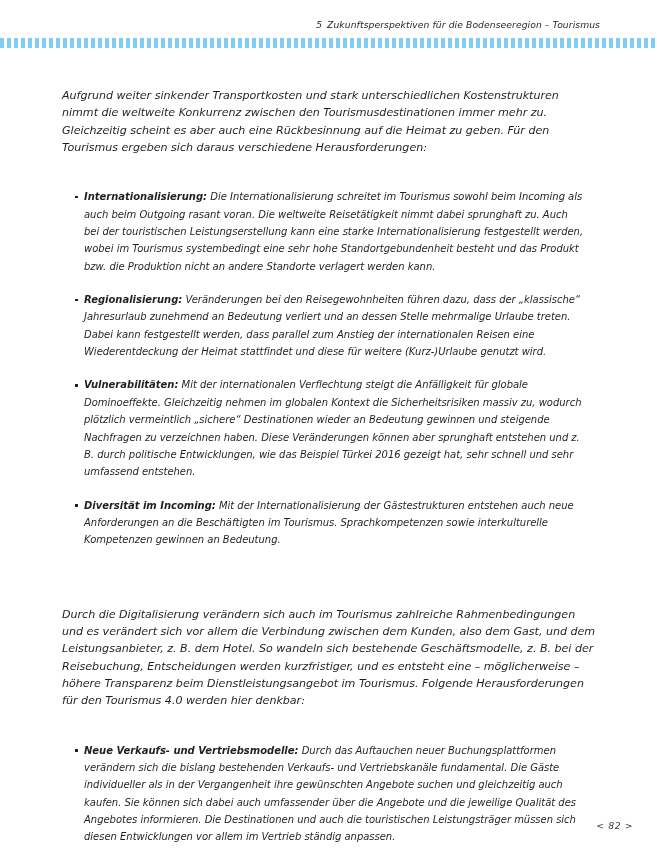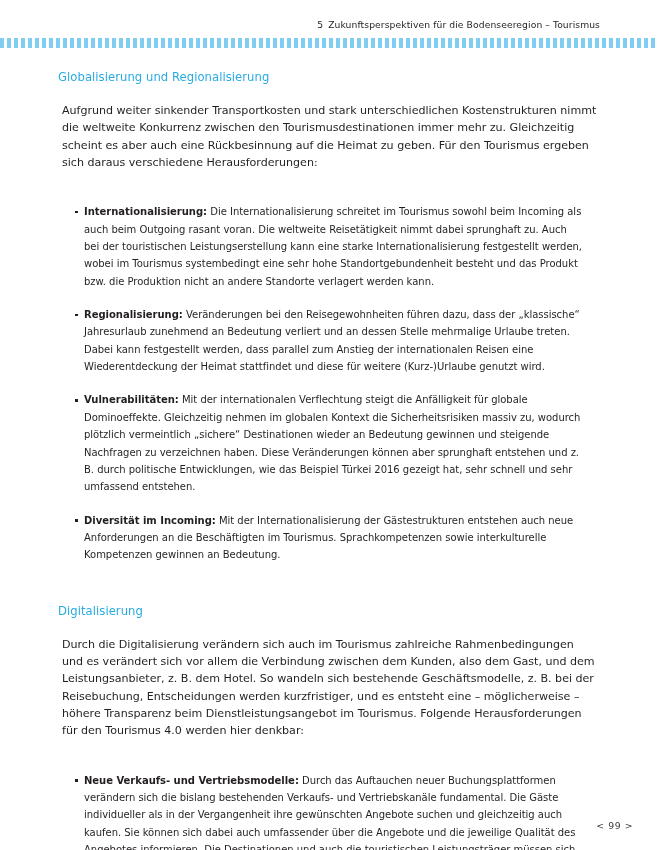--- a/index.html
+++ b/index.html
@@ -16,20 +16,21 @@
     font-family: "DejaVu Sans", "Liberation Sans", sans-serif;
     color: #231f20;
     -webkit-font-smoothing: antialiased;
   }
 
   .page {
     position: absolute;
     inset: 0;
     width: 657px;
     height: 850px;
+    font-style: italic;
   }
 
   
   .runninghead {
     position: absolute;
     top: 19px;
     left: 0;
     right: 57px;
     text-align: right;
     font-size: 9.2px;
@@ -144,21 +145,20 @@
 
   <div class="runninghead">
     <span class="chapnum">5</span><span>Zukunftsperspektiven für die Bodenseeregion – Tourismus</span>
   </div>
 
   <div class="rule"></div>
 
   <div class="column">
 
     <div class="block">
-      <h2 class="section-title">Globalisierung und Regionalisierung</h2>
       <div class="spacer-after-title"></div>
       <p class="para">Aufgrund weiter sinkender Transportkosten und stark unterschiedlichen Kostenstrukturen nimmt die weltweite Konkurrenz zwischen den Tourismusdestinationen immer mehr zu. Gleichzeitig scheint es aber auch eine Rückbesinnung auf die Heimat zu geben. Für den Tourismus ergeben sich daraus verschiedene Herausforderungen:</p>
       <div class="spacer-para-to-list"></div>
       <ul class="bullets">
         <li>
           <span class="bullet-mark"></span><span class="lead">Internationalisierung:</span><span> Die Internationalisierung schreitet im Tourismus sowohl beim Incoming als auch beim Outgoing rasant voran. Die weltweite Reisetätigkeit nimmt dabei sprunghaft zu. Auch bei der touristischen Leistungserstellung kann eine starke Internationalisierung festgestellt werden, wobei im Tourismus systembedingt eine sehr hohe Standortgebundenheit besteht und das Produkt bzw. die Produktion nicht an andere Standorte verlagert werden kann.</span>
         </li>
         <li>
           <span class="bullet-mark"></span><span class="lead">Regionalisierung:</span><span> Veränderungen bei den Reisegewohnheiten führen dazu, dass der „klassische“ Jahresurlaub zunehmend an Bedeutung verliert und an dessen Stelle mehrmalige Urlaube treten. Dabei kann festgestellt werden, dass parallel zum Anstieg der internationalen Reisen eine Wiederentdeckung der Heimat stattfindet und diese für weitere (Kurz-)Urlaube genutzt wird.</span>
         </li>
@@ -167,32 +167,31 @@
         </li>
         <li>
           <span class="bullet-mark"></span><span class="lead">Diversität im Incoming:</span><span> Mit der Internationalisierung der Gästestrukturen entstehen auch neue Anforderungen an die Beschäftigten im Tourismus. Sprachkompetenzen sowie interkulturelle Kompetenzen gewinnen an Bedeutung.</span>
         </li>
       </ul>
     </div>
 
     <div class="spacer-list-to-title"></div>
 
     <div class="block">
-      <h2 class="section-title">Digitalisierung</h2>
       <div class="spacer-title-to-para"></div>
       <p class="para">Durch die Digitalisierung verändern sich auch im Tourismus zahlreiche Rahmenbedingungen und es verändert sich vor allem die Verbindung zwischen dem Kunden, also dem Gast, und dem Leistungsanbieter, z. B. dem Hotel. So wandeln sich bestehende Geschäftsmodelle, z. B. bei der Reisebuchung, Entscheidungen werden kurzfristiger, und es entsteht eine – möglicherweise – höhere Transparenz beim Dienstleistungsangebot im Tourismus. Folgende Herausforderungen für den Tourismus 4.0 werden hier denkbar:</p>
       <div class="spacer-para-to-list"></div>
       <ul class="bullets">
         <li>
           <span class="bullet-mark"></span><span class="lead">Neue Verkaufs- und Vertriebsmodelle:</span><span> Durch das Auftauchen neuer Buchungsplattformen verändern sich die bislang bestehenden Verkaufs- und Vertriebskanäle fundamental. Die Gäste individueller als in der Vergangenheit ihre gewünschten Angebote suchen und gleichzeitig auch kaufen. Sie können sich dabei auch umfassender über die Angebote und die jeweilige Qualität des Angebotes informieren. Die Destinationen und auch die touristischen Leistungsträger müssen sich diesen Entwicklungen vor allem im Vertrieb ständig anpassen.</span>
         </li>
       </ul>
     </div>
 
   </div>
 
   <div class="folio">
     <span class="arrow">&lt;</span>
-    <span>99</span>
+    <span>82</span>
     <span class="arrow">&gt;</span>
   </div>
 
 </div>
 
 </body></html>

